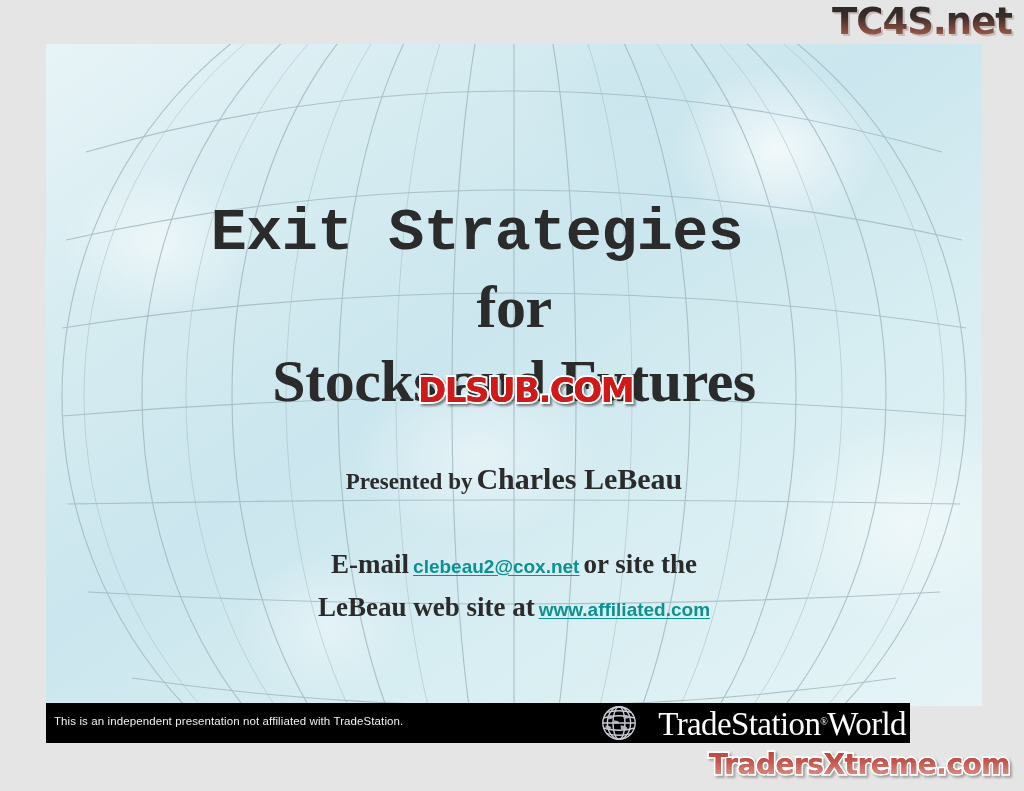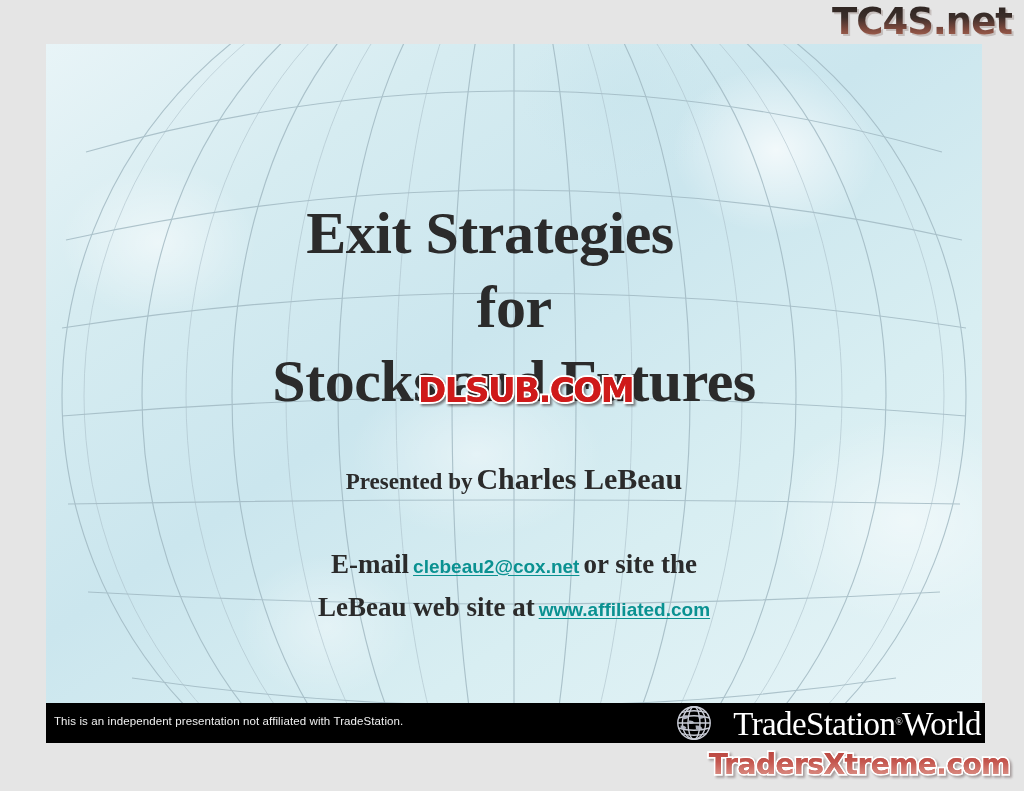--- a/index.html
+++ b/index.html
@@ -96,21 +96,21 @@
 
   .title-line {
     font-family: "Liberation Serif", serif;
     font-weight: bold;
     font-size: 60px;
     line-height: 74px;
     letter-spacing: -0.5px;
     color: #2b2b2b;
     white-space: nowrap;
   }
-  #title1 { position: absolute; left: 16px; top: 152px; width: 856px; }
+  #title1 { position: absolute; left: 3px; top: 152px; width: 856px; font-family: Liberation Mono, monospace; }
   #title2 { position: absolute; left: 0; top: 226px; width: 936px; }
   #title3 { position: absolute; left: 0; top: 300px; width: 936px; }
 
   #presenter {
     position: absolute;
     left: 0; top: 418px;
     width: 936px;
     white-space: nowrap;
   }
   .pres-small {
@@ -184,21 +184,21 @@
     letter-spacing: -1.5px;
     color: #cf1a1a;
     white-space: nowrap;
   }
 
   
   #footer-bar {
     position: absolute;
     left: 46px;
     top: 703px;
-    width: 939px;
+    width: 864px;
     height: 40px;
     background: #000000;
     z-index: 20;
   }
   #disclaimer {
     position: absolute;
     left: 8px;
     top: 12px;
     font-family: "Liberation Sans", sans-serif;
     font-size: 11.5px;

